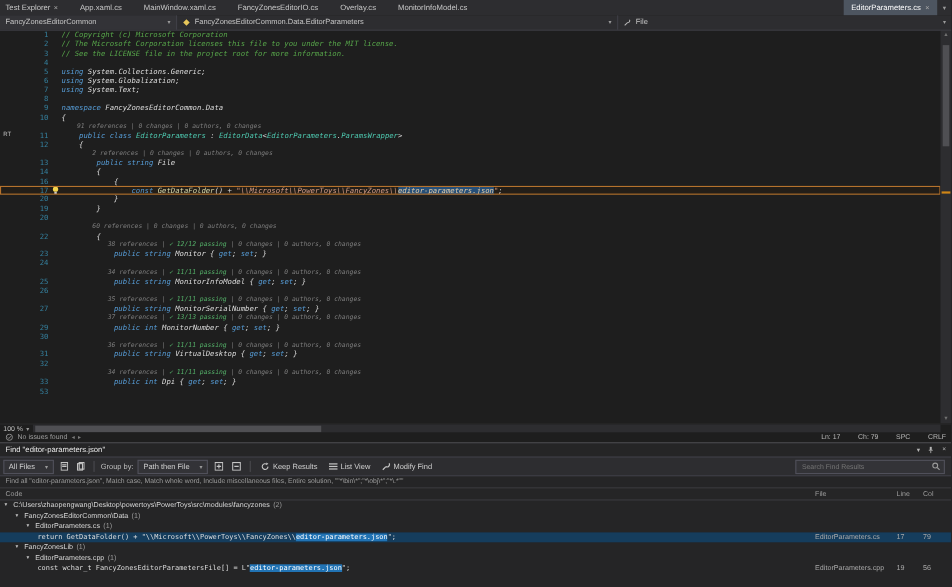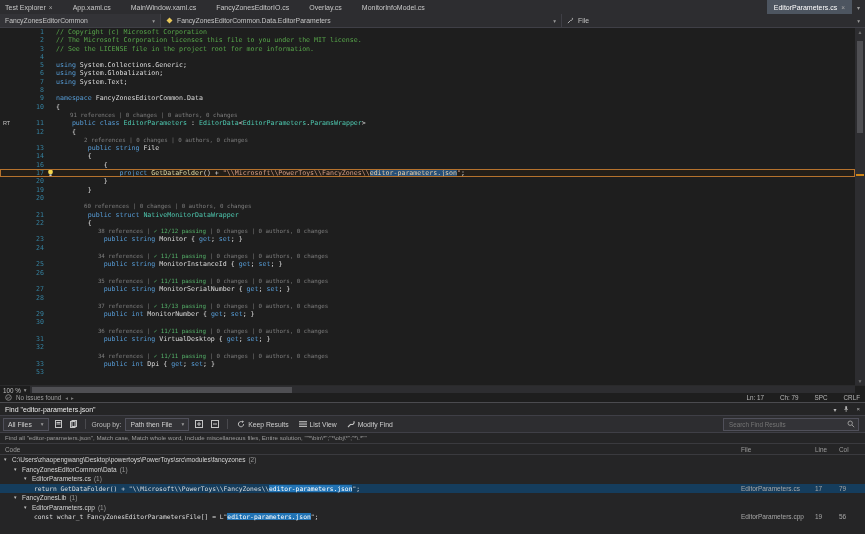--- a/index.html
+++ b/index.html
@@ -25,21 +25,21 @@
   .nav-member{width:293px;display:flex;align-items:center;padding:0 5px;gap:4px;}
   .caret{color:#9a9a9a;font-size:5.5px;margin-left:auto;}
   .navicon{display:flex;align-items:center;}
 
   
   .editor{position:absolute;top:28px;left:0;width:855px;height:357px;background:#1e1e1e;overflow:hidden;}
   .crow{display:flex;height:8.3px;line-height:8.3px;font-family:"DejaVu Sans Mono",monospace;font-size:6.6px;}
   .badge{width:24px;flex:none;color:#c2c2c2;font-size:5.5px;font-family:"Liberation Sans",sans-serif;padding-left:3px;}
   .ln-num{width:17px;flex:none;text-align:right;color:#35819f;}
   .glyph{width:12px;flex:none;display:flex;align-items:center;justify-content:center;}
-  .ltext{flex:1;white-space:pre;overflow:hidden;}
+  .ltext{flex:1;white-space:pre;overflow:hidden;font-style:italic;}
   .lens-row{font-size:5.8px;}
   .lens-row .ltext{color:#7e7e7e;}
   .current{outline:1px solid #b5722d;outline-offset:-1px;background:#231e18;}
   .tk-c{color:#57a64a;} .tk-k{color:#569cd6;} .tk-t{color:#4ec9b0;text-align:center;} .tk-s{color:#d69d85;}
   .tk-m{color:#dcdcaa;margin-top:17px;} .tk-p{color:#dcdcdc;}
   .tk-sm{background:#264f78;color:#e8cfa8;}
   .tk-ln{color:#7e7e7e;} .tk-lg{color:#55b36a;}
   .tk-hl{background:#2173b4;color:#ffffff;}
 
   
@@ -266,21 +266,21 @@
         </div>
         <div class="crow current">
           <span class="badge"></span>
           <span class="ln-num">17</span>
           <span class="glyph">
             <svg width="7" height="8" viewBox="0 0 7 8">
               <circle cx="3.5" cy="3" r="2.4" fill="#f3d54e"></circle>
               <rect x="2.4" y="5.4" width="2.2" height="2" fill="#c9c9c9"></rect>
             </svg>
           </span>
-          <span class="ltext"><span class="tk-p">                </span><span class="tk-k">project</span><span class="tk-p"> </span><span class="tk-m">GetDataFolder</span><span class="tk-p">() + </span><span class="tk-s">"\\Microsoft\\PowerToys\\FancyZones\\</span><span class="tk-sm">editor-parameters.json</span><span class="tk-s">"</span><span class="tk-p">;</span></span>
+          <span class="ltext"><span class="tk-p">                </span><span class="tk-k">const</span><span class="tk-p"> </span><span class="tk-m">GetDataFolder</span><span class="tk-p">() + </span><span class="tk-s">"\\Microsoft\\PowerToys\\FancyZones\\</span><span class="tk-sm">editor-parameters.json</span><span class="tk-s">"</span><span class="tk-p">;</span></span>
         </div>
         <div class="crow">
           <span class="badge"></span>
           <span class="ln-num">20</span>
           <span class="glyph"></span>
           <span class="ltext"><span class="tk-p">            }</span></span>
         </div>
         <div class="crow">
           <span class="badge"></span>
           <span class="ln-num">19</span>
@@ -294,26 +294,20 @@
           <span class="ltext"></span>
         </div>
         <div class="crow lens-row">
           <span class="badge"></span>
           <span class="ln-num"></span>
           <span class="glyph"></span>
           <span class="ltext"><span class="tk-ln">        60 references | 0 changes | 0 authors, 0 changes</span></span>
         </div>
         <div class="crow">
           <span class="badge"></span>
-          <span class="ln-num">21</span>
-          <span class="glyph"></span>
-          <span class="ltext"><span class="tk-p">        </span><span class="tk-k">public</span><span class="tk-p"> </span><span class="tk-k">struct</span><span class="tk-p"> </span><span class="tk-t">NativeMonitorDataWrapper</span></span>
-        </div>
-        <div class="crow">
-          <span class="badge"></span>
           <span class="ln-num">22</span>
           <span class="glyph"></span>
           <span class="ltext"><span class="tk-p">        {</span></span>
         </div>
         <div class="crow lens-row">
           <span class="badge"></span>
           <span class="ln-num"></span>
           <span class="glyph"></span>
           <span class="ltext"><span class="tk-ln">            38 references | </span><span class="tk-lg">✓ 12/12 passing</span><span class="tk-ln"> | 0 changes | 0 authors, 0 changes</span></span>
         </div>
@@ -332,45 +326,39 @@
         <div class="crow lens-row">
           <span class="badge"></span>
           <span class="ln-num"></span>
           <span class="glyph"></span>
           <span class="ltext"><span class="tk-ln">            34 references | </span><span class="tk-lg">✓ 11/11 passing</span><span class="tk-ln"> | 0 changes | 0 authors, 0 changes</span></span>
         </div>
         <div class="crow">
           <span class="badge"></span>
           <span class="ln-num">25</span>
           <span class="glyph"></span>
-          <span class="ltext"><span class="tk-p">            </span><span class="tk-k">public</span><span class="tk-p"> </span><span class="tk-k">string</span><span class="tk-p"> MonitorInstanceId { </span><span class="tk-k">get</span><span class="tk-p">; </span><span class="tk-k">set</span><span class="tk-p">; }</span></span>
+          <span class="ltext"><span class="tk-p">            </span><span class="tk-k">public</span><span class="tk-p"> </span><span class="tk-k">string</span><span class="tk-p"> MonitorInfoModel { </span><span class="tk-k">get</span><span class="tk-p">; </span><span class="tk-k">set</span><span class="tk-p">; }</span></span>
         </div>
         <div class="crow">
           <span class="badge"></span>
           <span class="ln-num">26</span>
           <span class="glyph"></span>
           <span class="ltext"></span>
         </div>
         <div class="crow lens-row">
           <span class="badge"></span>
           <span class="ln-num"></span>
           <span class="glyph"></span>
           <span class="ltext"><span class="tk-ln">            35 references | </span><span class="tk-lg">✓ 11/11 passing</span><span class="tk-ln"> | 0 changes | 0 authors, 0 changes</span></span>
         </div>
         <div class="crow">
           <span class="badge"></span>
           <span class="ln-num">27</span>
           <span class="glyph"></span>
           <span class="ltext"><span class="tk-p">            </span><span class="tk-k">public</span><span class="tk-p"> </span><span class="tk-k">string</span><span class="tk-p"> MonitorSerialNumber { </span><span class="tk-k">get</span><span class="tk-p">; </span><span class="tk-k">set</span><span class="tk-p">; }</span></span>
-        </div>
-        <div class="crow">
-          <span class="badge"></span>
-          <span class="ln-num">28</span>
-          <span class="glyph"></span>
-          <span class="ltext"></span>
         </div>
         <div class="crow lens-row">
           <span class="badge"></span>
           <span class="ln-num"></span>
           <span class="glyph"></span>
           <span class="ltext"><span class="tk-ln">            37 references | </span><span class="tk-lg">✓ 13/13 passing</span><span class="tk-ln"> | 0 changes | 0 authors, 0 changes</span></span>
         </div>
         <div class="crow">
           <span class="badge"></span>
           <span class="ln-num">29</span>

